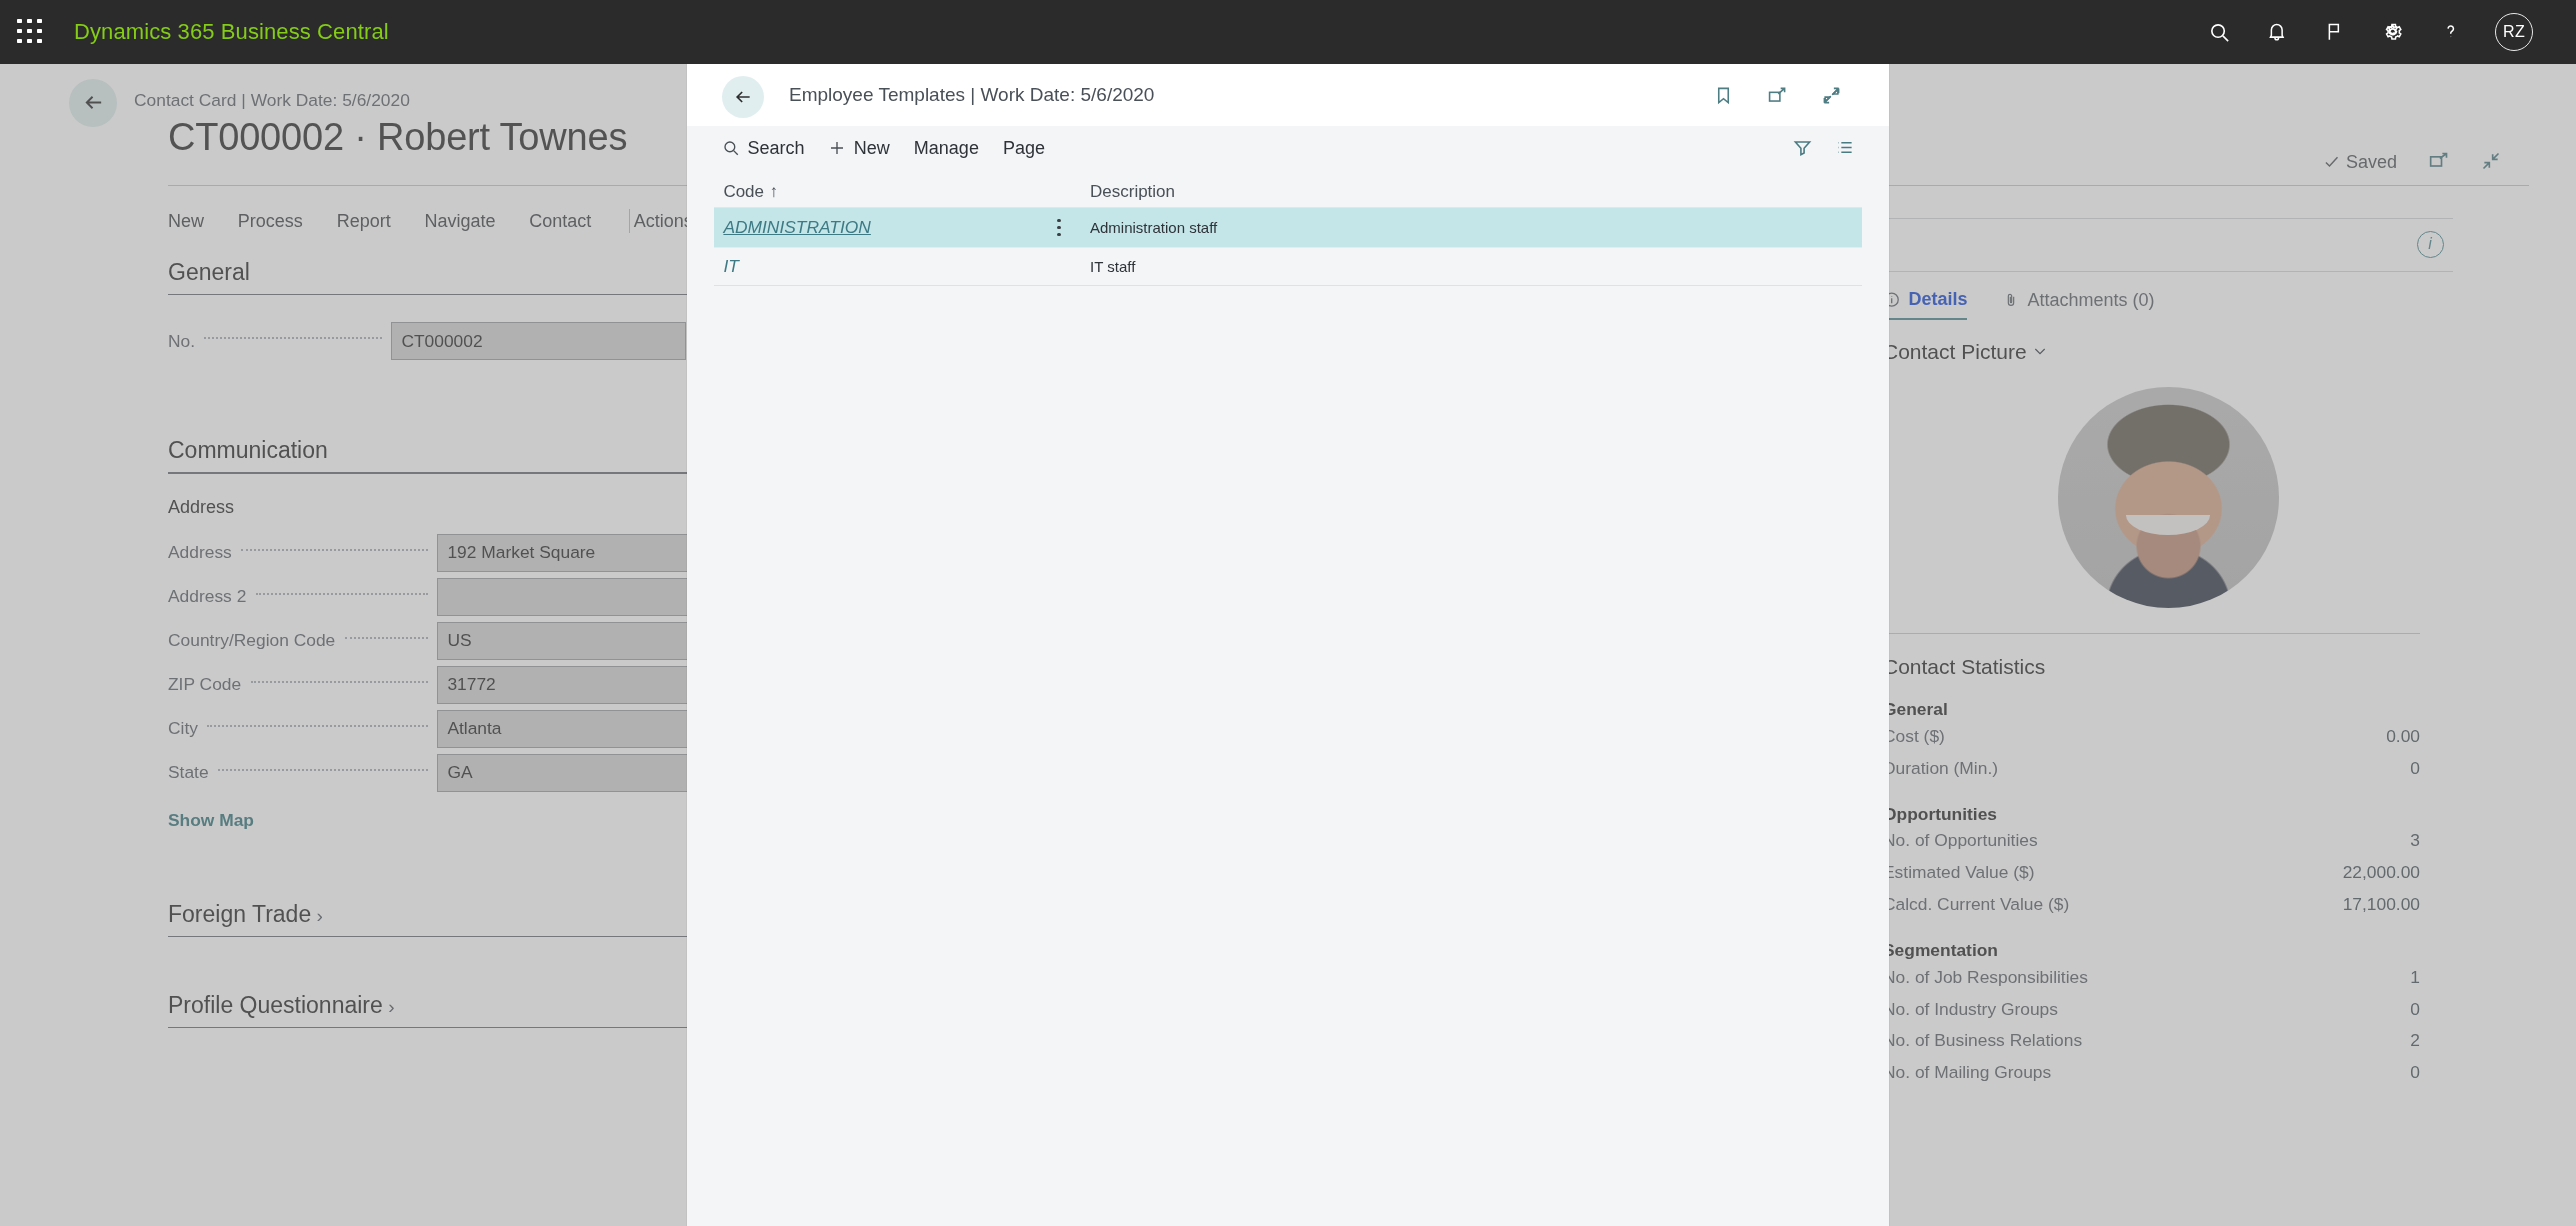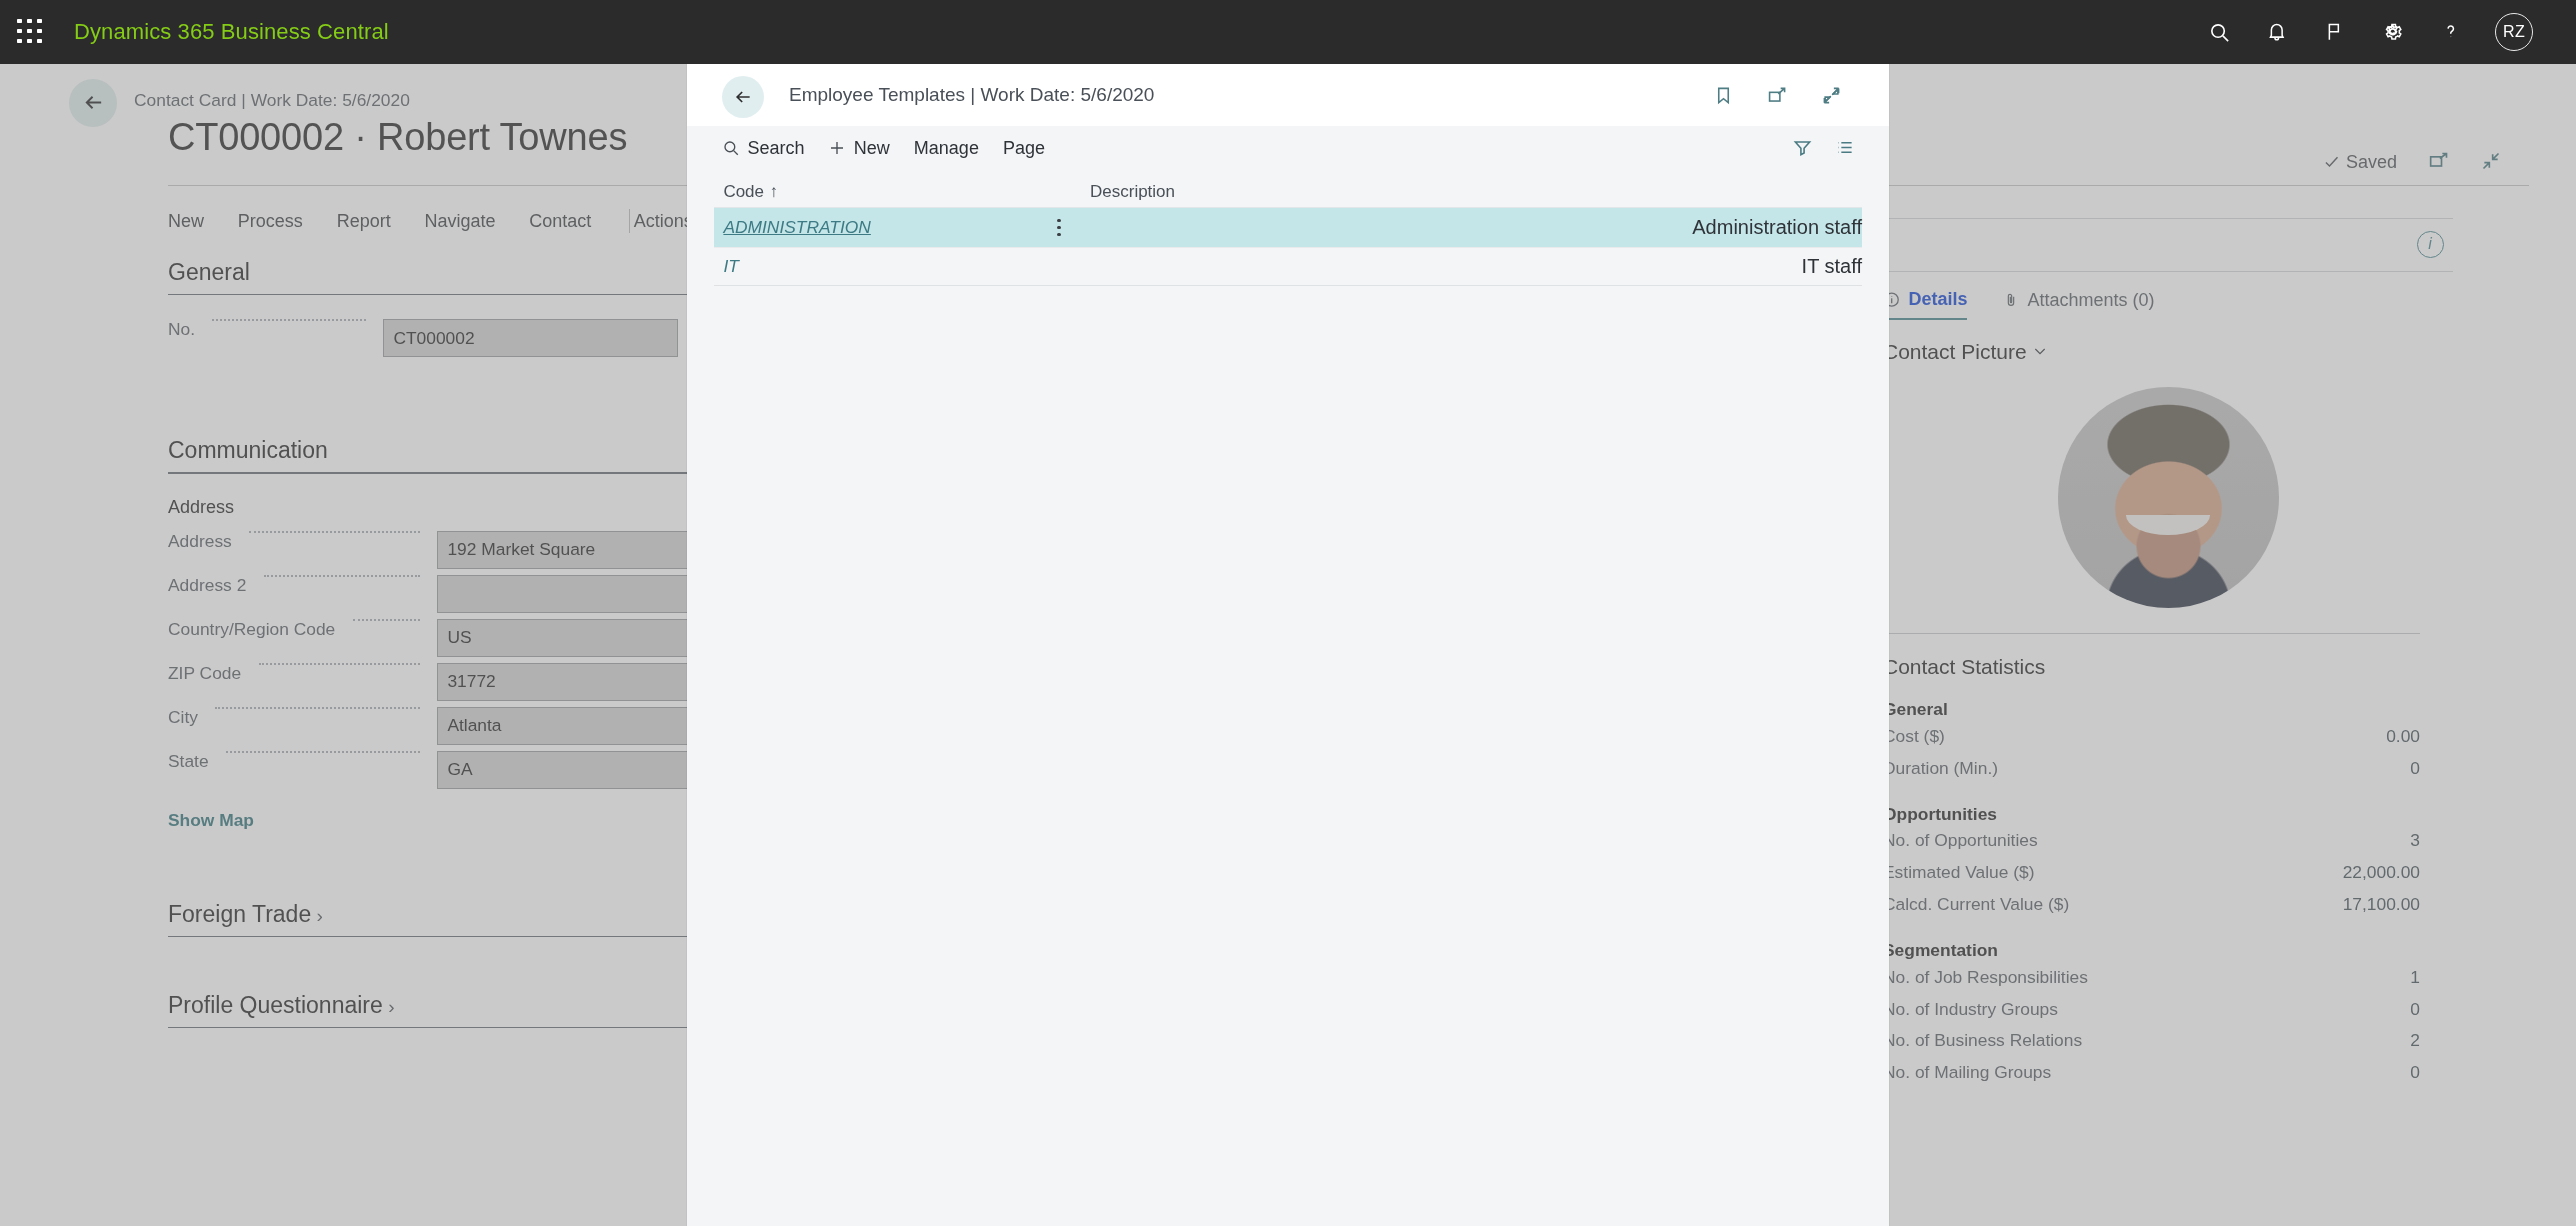--- a/index.html
+++ b/index.html
@@ -50,21 +50,21 @@
 
   .saved-area { position: absolute; right: 75px; top: 87px; display: flex; align-items: center; gap: 32px; }
   .saved-txt { font-size: 18px; color: #55595d; display: flex; align-items: center; gap: 6px; }
   .saved-txt svg { stroke: #55595d; stroke-width: 2; fill: none; }
   .mini-ico svg { stroke: #4f7d84; stroke-width: 2; fill: none; }
 
   
   .sec-title { font-size: 23px; color: #2f2f2f; font-weight: 400; }
   .sec-rule { height: 1.3px; background: #6b7179; margin-top: 8px; }
   .subhead { font-size: 18px; color: #2f2f2f; font-weight: 400; }
-  .frow { display: flex; height: 44px; gap: 8px; }
+  .frow { display: flex; align-items: center; height: 44px; }
   .flabel { font-size: 17.4px; color: #60666c; white-space: nowrap; }
   .fdots { flex: 1; border-bottom: 2px dotted #a9aeb3; margin: 0 9.4px 6px 9.4px; height: 0.7px; }
   .finput {
     width: 295px; height: 38px; border: 0.7px solid #9b9fa3; background: #d4d4d4;
     font-size: 17.4px; color: #2f2f2f; display: flex; align-items: center;
     padding: 0 9.4px; position: relative;
   }
   .finput .drop { position: absolute; right: 9.4px; }
   .fellipsis {
     width: 38px; height: 38px; border: 0.7px solid #9b9fa3; background: #d4d4d4;
@@ -131,21 +131,21 @@
     border-bottom: 0.7px solid #e3e6e8; }
   .gh-code { width: 376px; font-size: 17px; color: #4a5058; padding-left: 9.4px; }
   .gh-desc { flex: 1; font-size: 17px; color: #4a5058; }
   .grow { display: flex; height: 39px; align-items: center; }
   .grow.sel { background: #c4e6e9; }
   .grow + .grow { border-top: 0.7px solid #e8eaec; }
   .gc-code { width: 376px; padding-left: 9.4px; font-size: 17.4px; color: #3d7a84; position: relative; display: flex; align-items: center; font-style: italic; }
   .gc-code .lnk { text-decoration: underline; }
   .kebab { position: absolute; right: 29.5px; display: flex; flex-direction: column; gap: 3.4px; }
   .kebab i { width: 3.4px; height: 3.4px; background: #3b3f44; border-radius: 50%; display: block; }
-  .gc-desc { flex: 1; font-size: 20px; color: #2f3338; text-align: right; }
+  .gc-desc { flex: 1; font-size: 15px; color: #2f3338; }
   .grid-bottom { border-bottom: 0.7px solid #dfe2e5; }
 </style>
 </head>
 <body>
 
 <div class="bgpage">
   <div class="bg-leftrail"></div>
   <div class="bg-content">
 
     <div class="backbtn">

